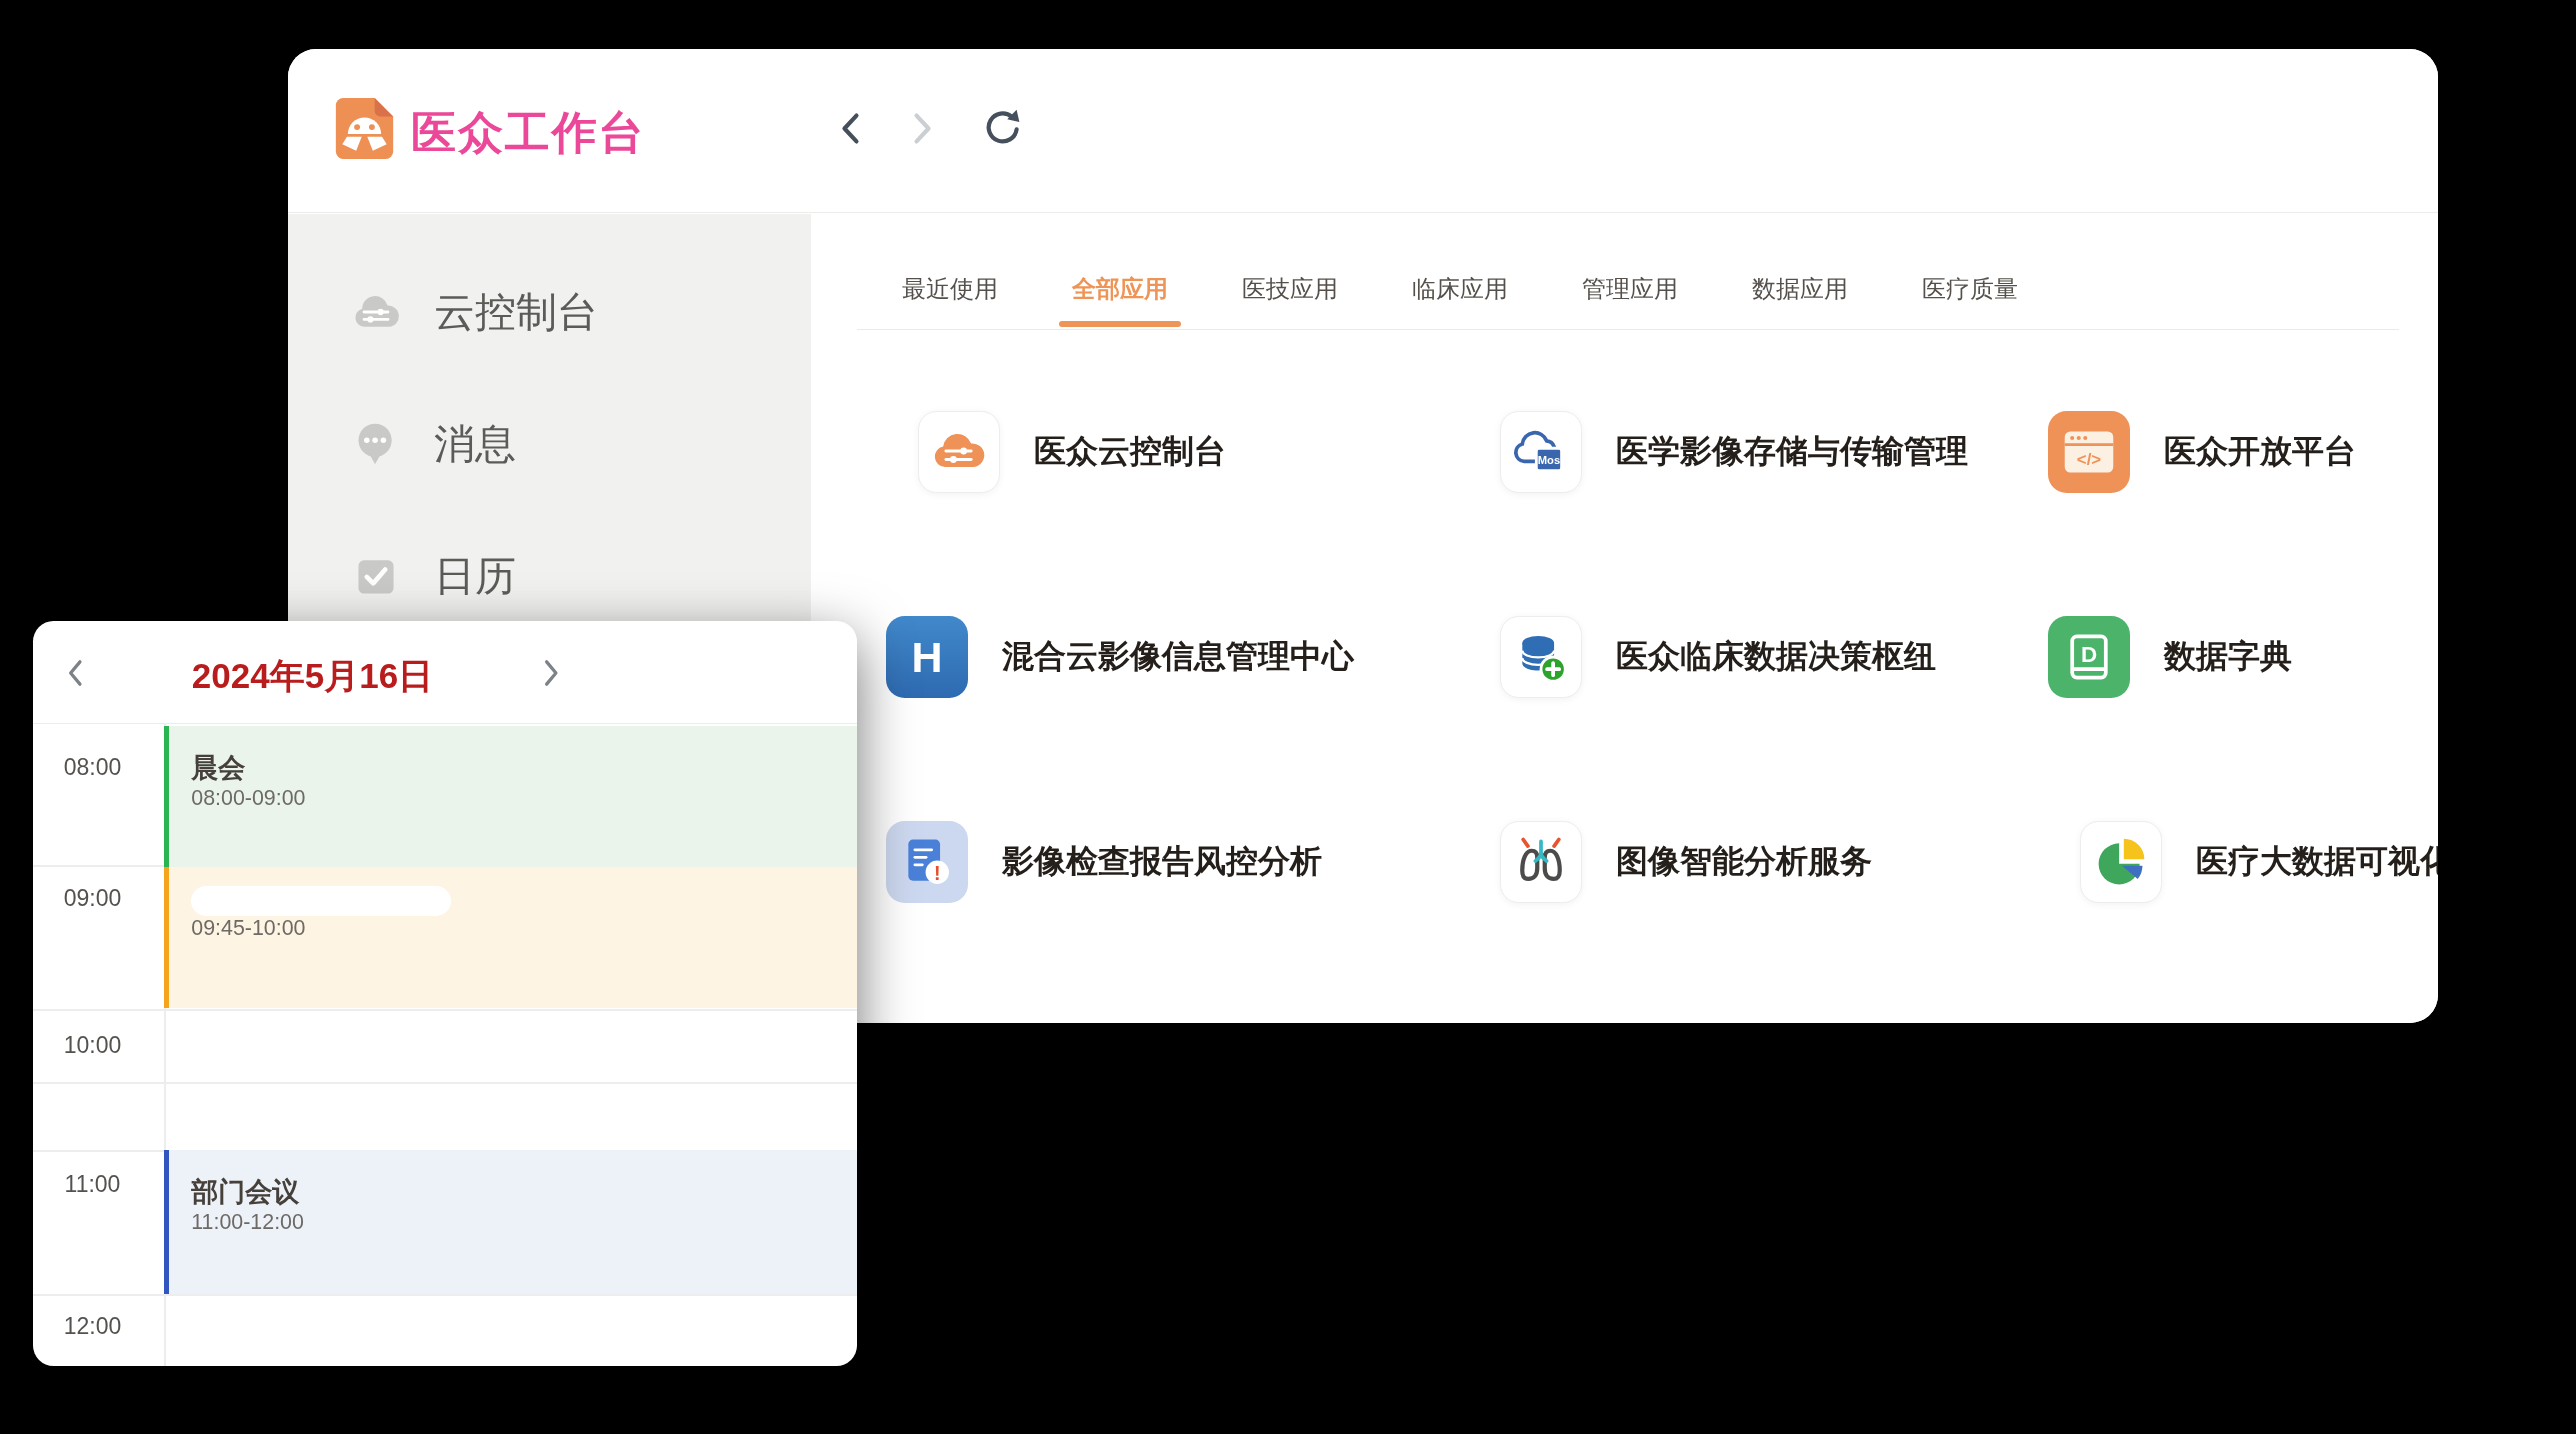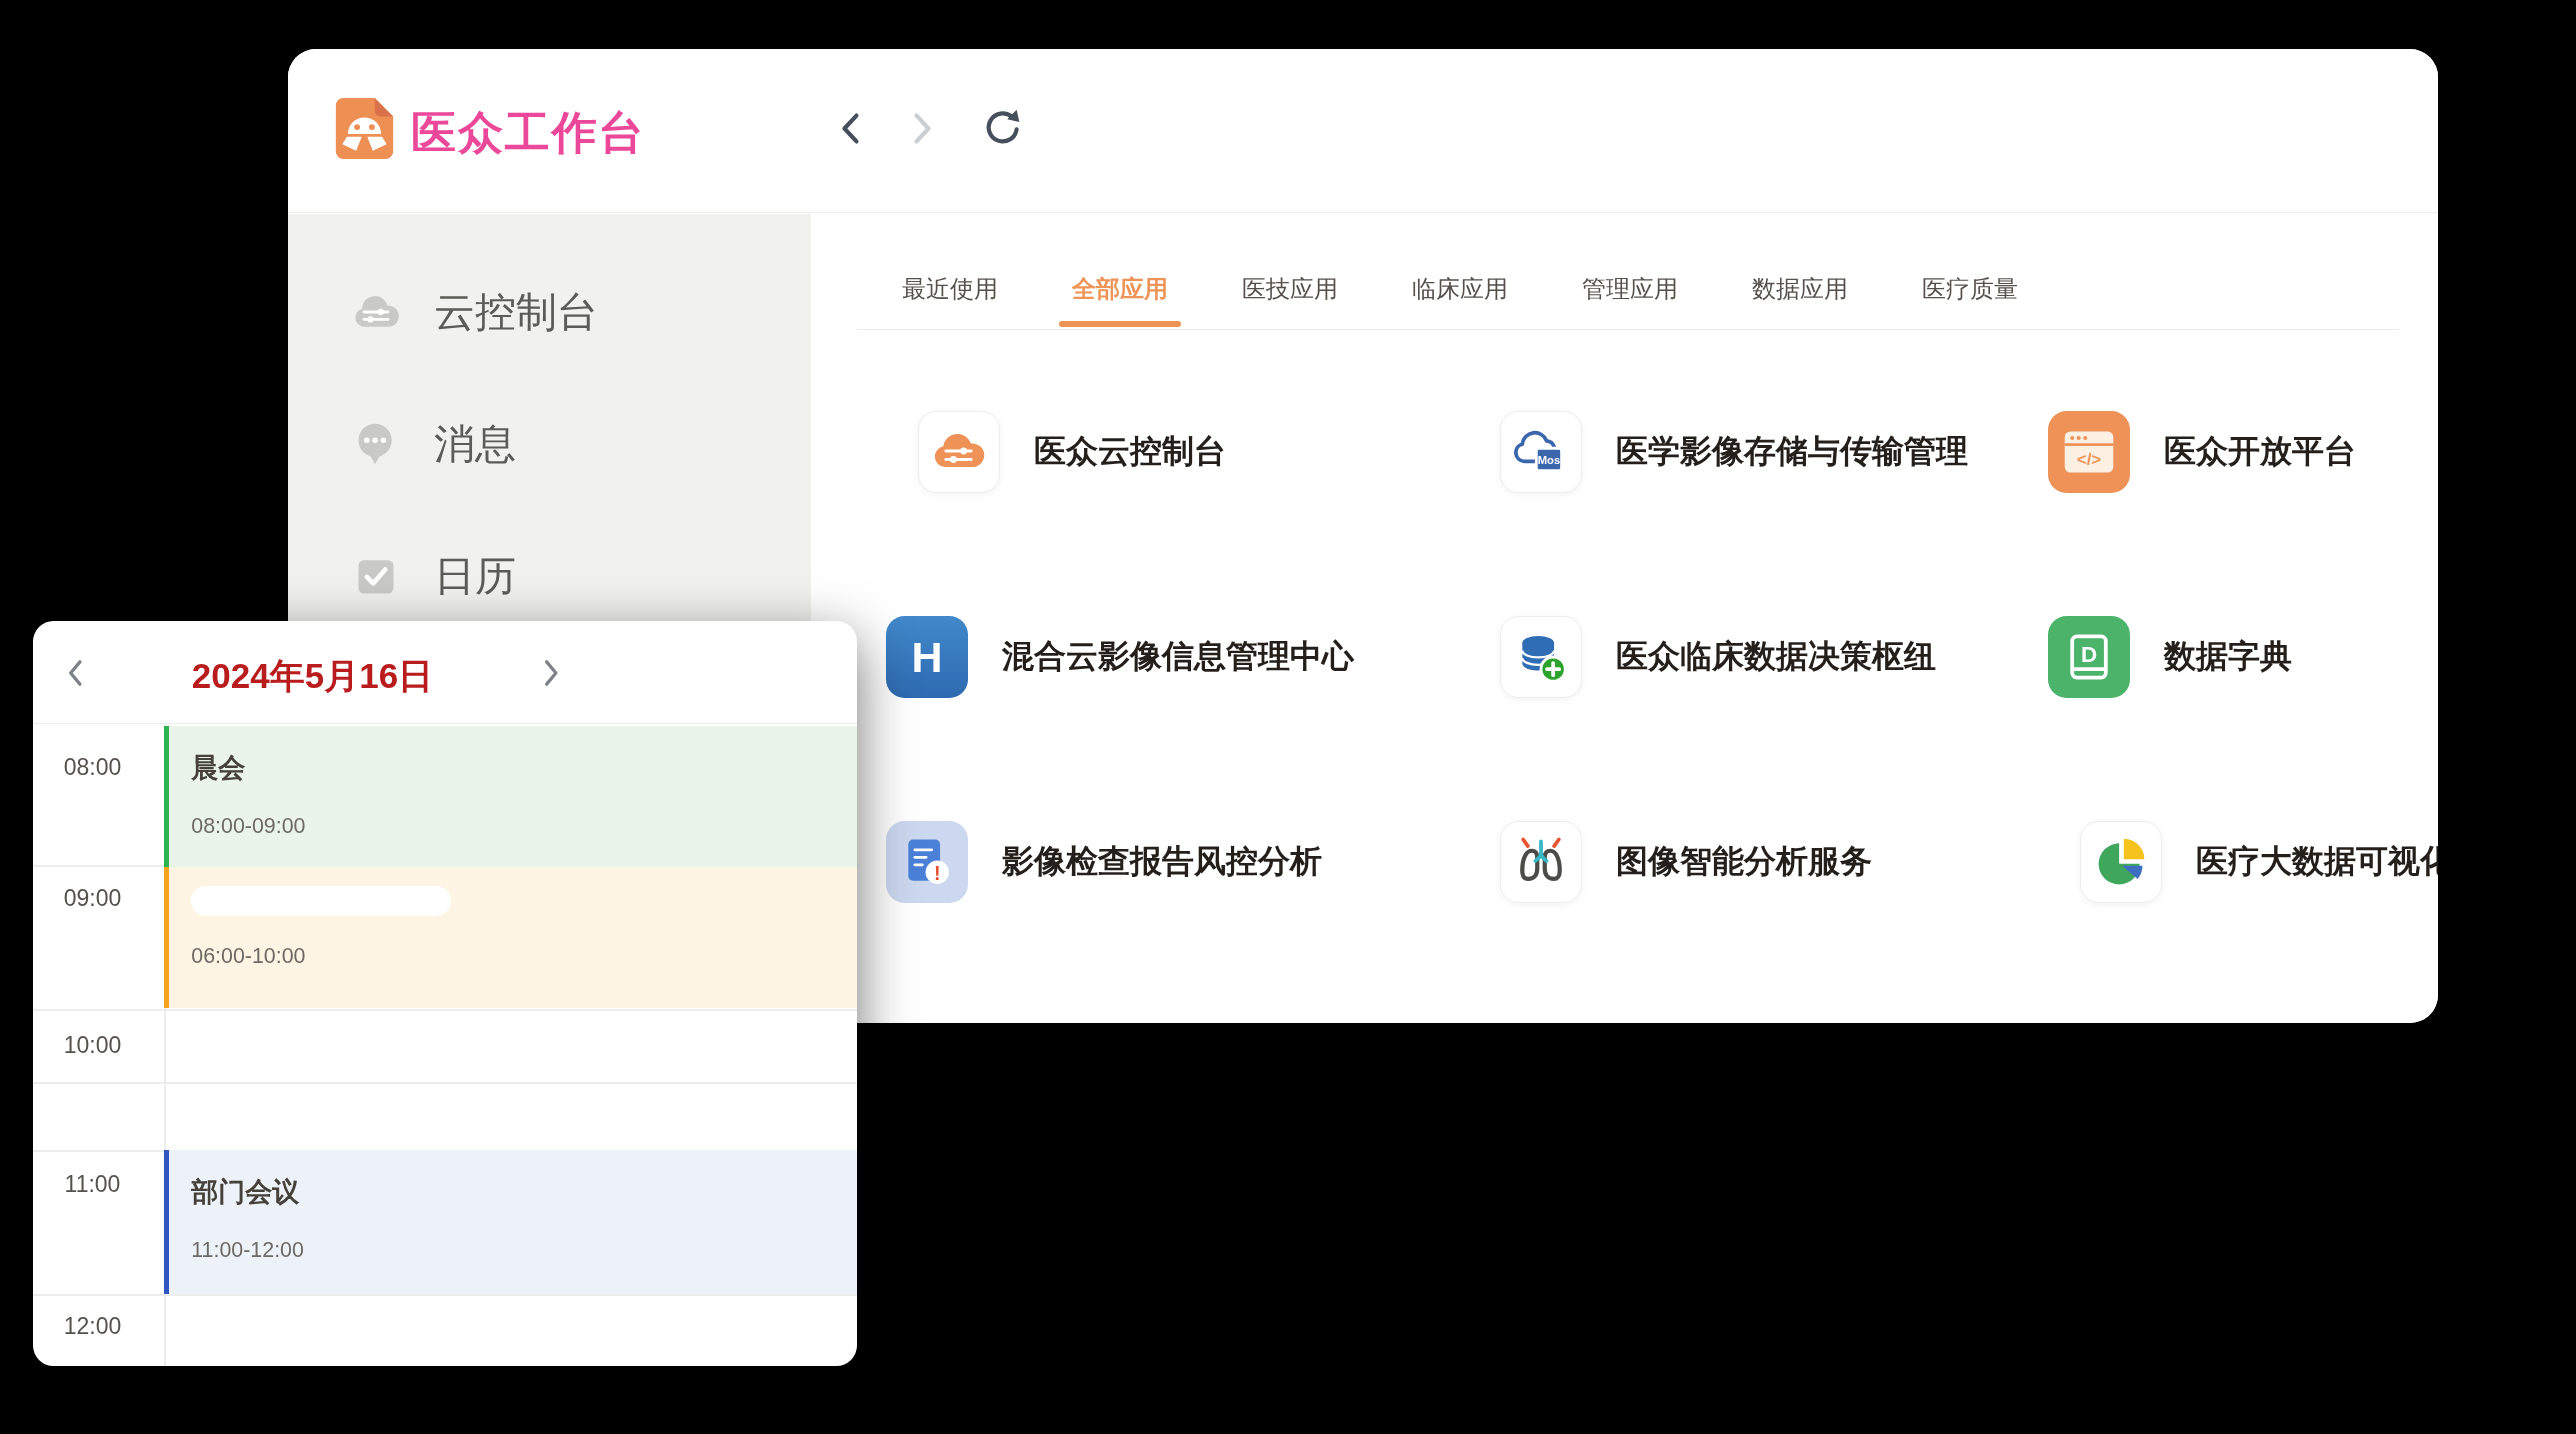--- a/index.html
+++ b/index.html
@@ -59,21 +59,21 @@
   .cal-prev{left:24px}.cal-next{left:500px}
   .cal-body{position:absolute;left:0;top:102px;right:0;bottom:0;}
   .vline{position:absolute;left:131px;top:0;bottom:0;width:1.9px;background:#ededed;}
   .hline{position:absolute;left:0;right:0;height:1.9px;background:#ededed;}
   .hour-label{position:absolute;left:0;width:119px;text-align:center;font-size:23px;color:#55514d;}
   .event{position:absolute;left:131px;right:0;box-sizing:border-box;padding:24px 0 0 22.3px;}
   .ev-green{top:2.8px;height:141px;background:#eaf4eb;border-left:5.6px solid #2bb552;}
   .ev-orange{top:144px;height:141px;background:#fdf4e3;border-left:5.6px solid #f5a51d;padding-top:18.6px;}
   .ev-blue{top:427px;height:144px;background:#edf1f8;border-left:5.6px solid #3156c0;}
   .ev-title{font-size:27px;font-weight:700;color:#45403a;}
-  .ev-time{font-size:21.4px;color:#6d6965;margin-top:28px;}
+  .ev-time{font-size:21.4px;color:#6d6965;margin-top:0;}
   .ev-pill{width:260px;height:30px;border-radius:15px;background:#fff;}
   svg text{font-family:"Liberation Sans", sans-serif;}
 </style>
 </head>
 <body>
 
 <div class="stage">
 
   <div class="window">
 
@@ -292,21 +292,21 @@
       <div class="hline" style="top:427px"></div>
       <div class="hline" style="top:571px"></div>
       <div class="vline"></div>
 
       <div class="event ev-green">
         <div class="ev-title">晨会</div>
         <div class="ev-time">08:00-09:00</div>
       </div>
       <div class="event ev-orange">
         <div class="ev-pill"></div>
-        <div class="ev-time">06:00-10:00</div>
+        <div class="ev-time">09:45-10:00</div>
       </div>
       <div class="event ev-blue">
         <div class="ev-title">部门会议</div>
         <div class="ev-time">11:00-12:00</div>
       </div>
 
       <span class="hour-label" style="top:31px">08:00</span>
       <span class="hour-label" style="top:162px">09:00</span>
       <span class="hour-label" style="top:309px">10:00</span>
       <span class="hour-label" style="top:448px">11:00</span>

